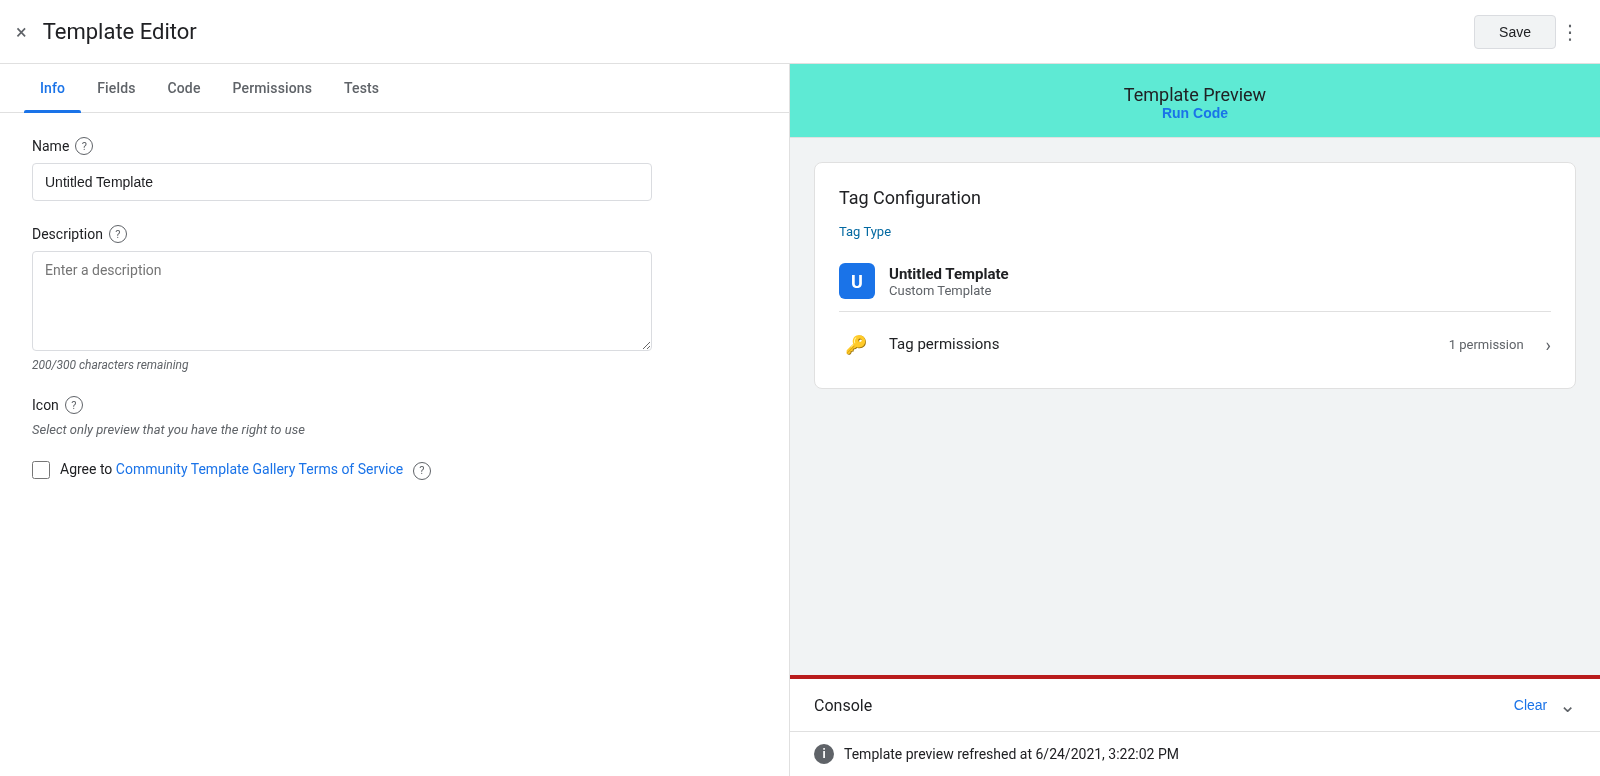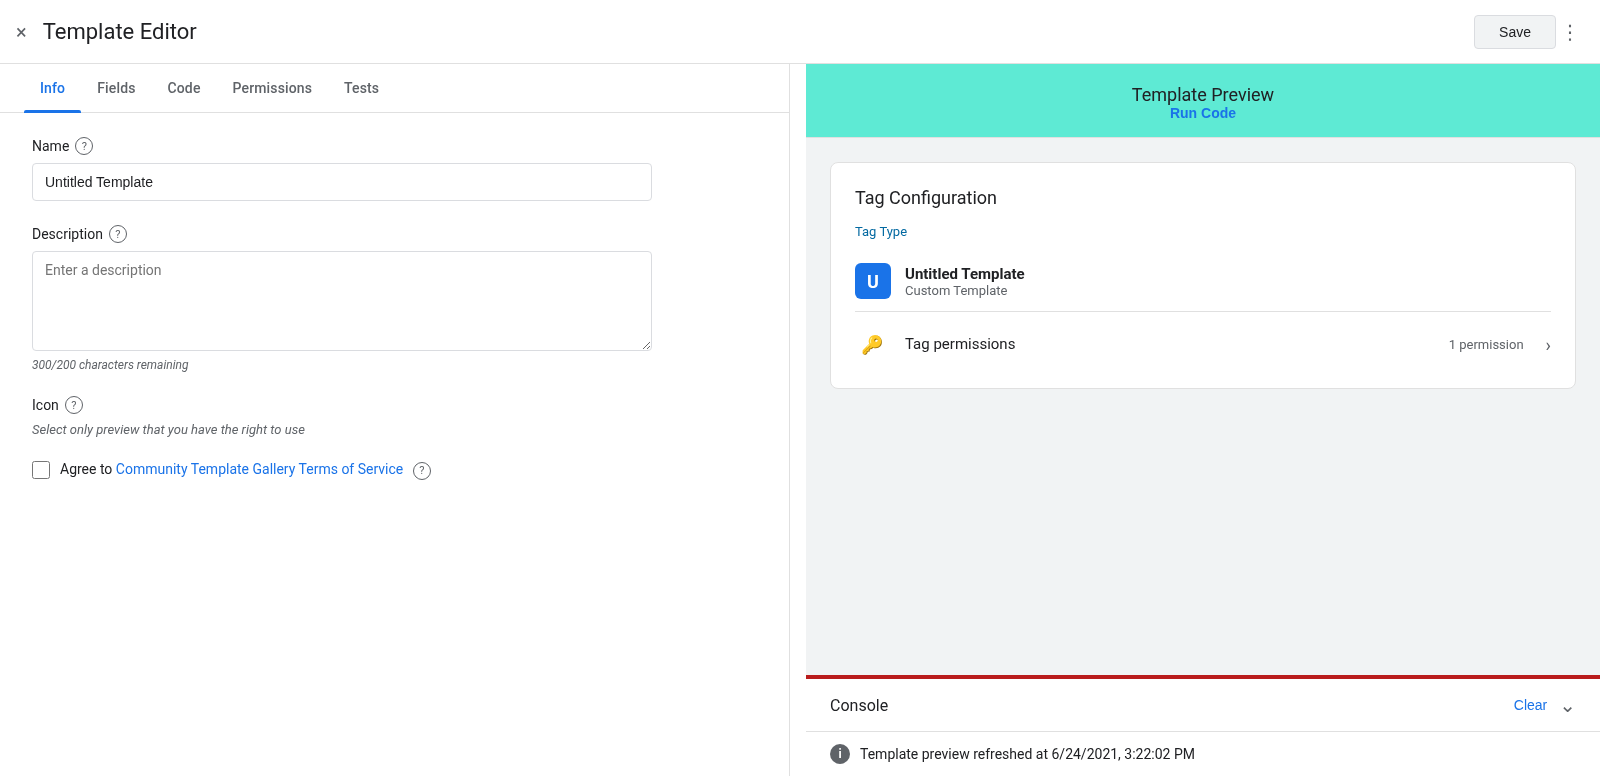--- a/index.html
+++ b/index.html
@@ -55,21 +55,20 @@
       font-size: 20px;
       color: #5f6368;
       cursor: pointer;
       padding: 4px;
     }
 
     
     .main {
       display: flex;
       height: calc(776px - 64px);
-      gap: 16px;
     }
 
     
     .left-panel {
       width: 790px;
       border-right: 1px solid #e0e0e0;
       display: flex;
       flex-direction: column;
       overflow: hidden;
     }
@@ -407,21 +406,21 @@
         </div>
         <input type="text" class="text-input" value="Untitled Template" style="">
       </div>
 
       <div class="field-group">
         <div class="field-label">
           <span>Description</span>
           <span class="help-icon">?</span>
         </div>
         <textarea class="text-input" placeholder="Enter a description" style=""></textarea>
-        <div class="char-count">300/200 characters remaining</div>
+        <div class="char-count">200/300 characters remaining</div>
       </div>
 
       <div class="field-group">
         <div class="field-label">
           <span>Icon</span>
           <span class="help-icon">?</span>
         </div>
         <div class="icon-description">Select only preview that you have the right to use</div>
       </div>
 

